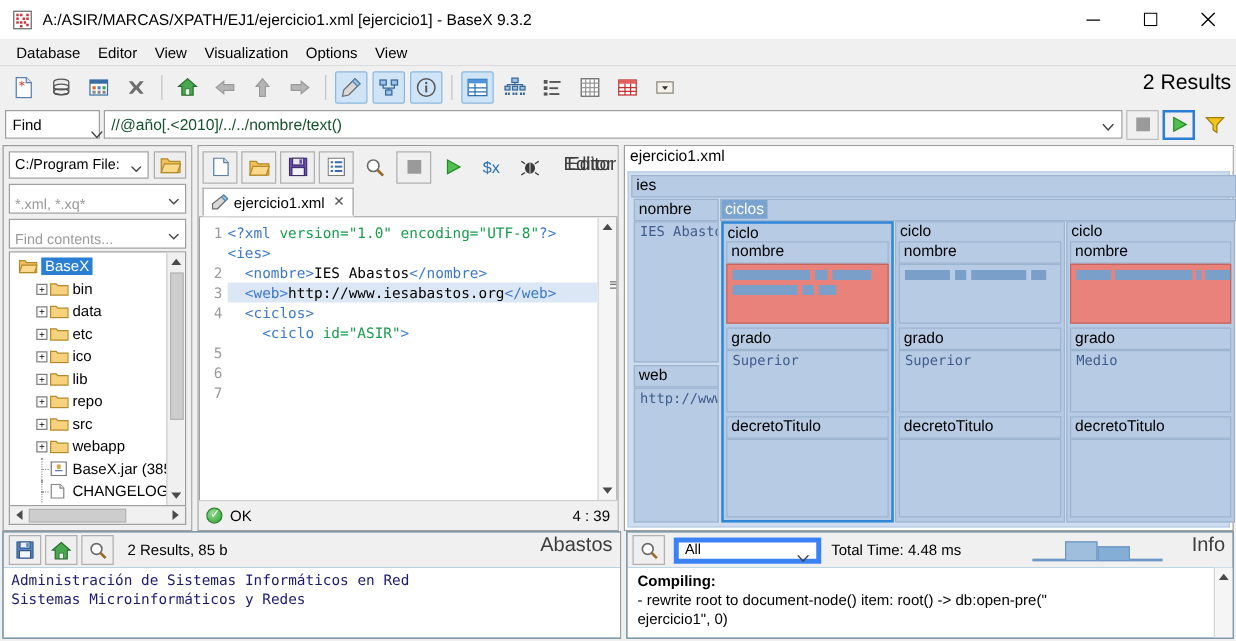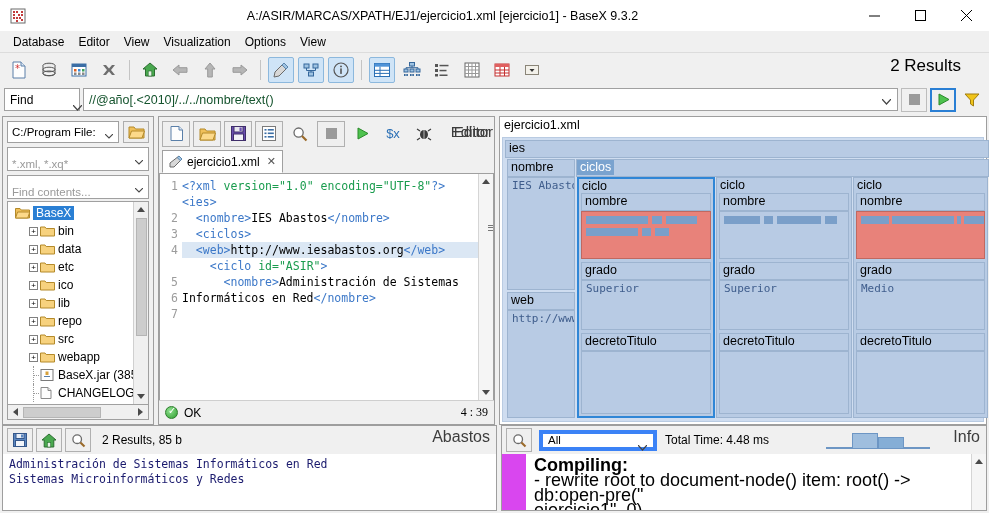--- a/index.html
+++ b/index.html
@@ -24,21 +24,21 @@
     background: #ffffff;
     display: flex; align-items: center;
     border-bottom: 1px solid #f0f0f0;
   }
   .title-icon {
     width: 16px; height: 16px; margin-left: 10px; margin-right: 8px;
     flex: 0 0 16px; position: relative;
   }
   .title-text {
     font-size: 12.5px; color: #000; white-space: nowrap;
-    flex: 1 1 auto; overflow: hidden; text-align: center;
+    flex: 1 1 auto; overflow: hidden;
   }
   .winbtns { display: flex; height: 32px; }
   .winbtn {
     width: 46px; height: 32px;
     display: flex; align-items: center; justify-content: center;
     color: #000; font-size: 13px; line-height: 1;
   }
 
   
   .menubar {
@@ -60,21 +60,21 @@
   .tbtn {
     width: 26px; height: 26px; margin: 0 2px;
     display: flex; align-items: center; justify-content: center;
     border: 1px solid transparent; border-radius: 2px;
   }
   .tbtn.on { background: #cfe4f7; border: 1px solid #8cb8dd; }
   .tsep {
     width: 1px; height: 20px; background: #c4c4c4; margin: 0 5px;
   }
   .results-label {
-    position: absolute; right: 28px; top: 3px;
+    position: absolute; right: 4px; top: 3px;
     font-size: 17px; color: #000;
   }
 
   
   .querybar {
     height: 30px; flex: 0 0 30px;
     background: #f0f0f0;
     display: flex; align-items: center;
     padding: 0 4px 3px 4px;
   }
@@ -254,21 +254,21 @@
     background: #f0f0f0; padding: 0 6px;
     border-top: 1px solid #cfcfcf;
   }
   .ok-ico { width: 13px; height: 13px; border-radius: 50%;
             background: radial-gradient(circle at 35% 32%, #8fe08f, #2f9e2f);
             border:1px solid #2b7d2b; margin-right: 6px; flex:0 0 13px;
             position: relative; }
   .ok-ico:after { content:"✓"; position:absolute; left:2px; top:-2px;
                   color:#fff; font-size:10px; }
   .st-text { font-size: 12px; color: #000; }
-  .st-pos { margin-left: auto; font-size: 12px; color: #000; font-family: Liberation Serif, serif; }
+  .st-pos { margin-left: auto; font-size: 12px; color: #000; }
 
   
   .viz { flex: 1 1 auto; background: #fff; }
   .viz-head {
     height: 20px; flex: 0 0 20px;
     font-size: 12.5px; padding: 1px 4px; color: #000;
     background: #fff;
   }
   .map {
     flex: 1 1 auto; position: relative; min-height: 0;
@@ -296,21 +296,21 @@
     background: #7aa3cf; color: #fff; display:inline-block;
   }
   .bar { position: absolute; background: #7a9fc9; height: 8px; }
 
   
   .bottom {
     flex: 0 0 88px; display: flex; padding: 0 2px 2px 2px;
     min-height: 0;
   }
   .bpanel {
-    background: #d946ef; border: 1px solid #9e9e9e;
+    background: #0369a1; border: 1px solid #9e9e9e;
     display: flex; flex-direction: column; min-width: 0;
   }
   .result-panel { width: 495px; flex: 0 0 495px; }
   .info-panel { flex: 1 1 auto; }
   .bp-toolbar {
     height: 28px; flex: 0 0 28px; display: flex; align-items: center;
     padding-left: 4px; background: #f0f0f0; position: relative;
   }
   .bbtn {
     width: 26px; height: 24px; margin-right: 3px;
@@ -328,24 +328,23 @@
     overflow: hidden; min-height: 0;
   }
   .info-combo {
     width: 118px; height: 21px; background: #fff;
     border: 4px solid #3b82f6; display: flex; align-items: center;
     padding-left: 5px; font-size: 11.5px; margin-left: 4px;
     position: relative; flex: 0 0 118px;
   }
   .info-body {
     flex: 1 1 auto; background: #fff; padding: 4px 8px;
-    font-size: 18px; line-height: 15px; color: #000;
+    font-size: 12px; line-height: 15px; color: #000;
     overflow: hidden; position: relative; min-height: 0;
     font-family: "Liberation Sans", sans-serif;
-    margin-left: 24px;
   }
   .info-body b { font-weight: bold; }
   .histo { margin-left: auto; margin-right: 56px; display:flex;
            align-items: flex-end; height: 18px; }
   .histo .hb { background: #9fbede; border: 1px solid #6d96c4; }
   .info-vscroll {
     position: absolute; right: 0; top: 0; bottom: 0; width: 15px;
     background: #f5f5f5; border-left: 1px solid #d5d5d5;
   }
   .tri-up { width:0;height:0;border-left:4px solid transparent;
@@ -874,24 +873,23 @@
           <div>4</div>
           <div class="blank">.</div>
           <div>5</div>
           <div>6</div>
           <div>7</div>
         </div>
         <div class="code">
           <div class="ln"><span class="tagc">&lt;?xml </span><span class="attrc">version="1.0" encoding="UTF-8"</span><span class="tagc">?&gt;</span></div>
           <div class="ln"><span class="tagc">&lt;ies&gt;</span></div>
           <div class="ln"><span class="tagc">  &lt;nombre&gt;</span><span class="txtc">IES Abastos</span><span class="tagc">&lt;/nombre&gt;</span></div>
+          <div class="ln hl"><span class="tagc">  &lt;web&gt;</span><span class="txtc">http://www.iesabastos.org</span><span class="tagc">&lt;/web&gt;</span></div>
           <div class="ln"><span class="tagc">  &lt;ciclos&gt;</span></div>
-          <div class="ln hl"><span class="tagc">  &lt;web&gt;</span><span class="txtc">http://www.iesabastos.org</span><span class="tagc">&lt;/web&gt;</span></div>
           <div class="ln"><span class="tagc">    &lt;ciclo </span><span class="attrc">id="ASIR"</span><span class="tagc">&gt;</span></div>
-          <div class="ln"><span class="tagc">      &lt;nombre&gt;</span><span class="txtc">Administración de Sistemas Informáticos en Red</span><span class="tagc">&lt;/nombre&gt;</span></div>
         </div>
         <div class="code-vscroll">
           <div class="arrowbox">
               <span class="tri-up"></span>
             </div>
           <div style="flex:1 1 auto;position:relative;">
             <div style="position:absolute;left:2px;top:36px;width:10px;height:3px;border-top:1px solid #777;border-bottom:1px solid #777;"></div>
             <div style="position:absolute;left:2px;top:41px;width:10px;height:1px;background:#777;"></div>
           </div>
           <div class="arrowbox">

